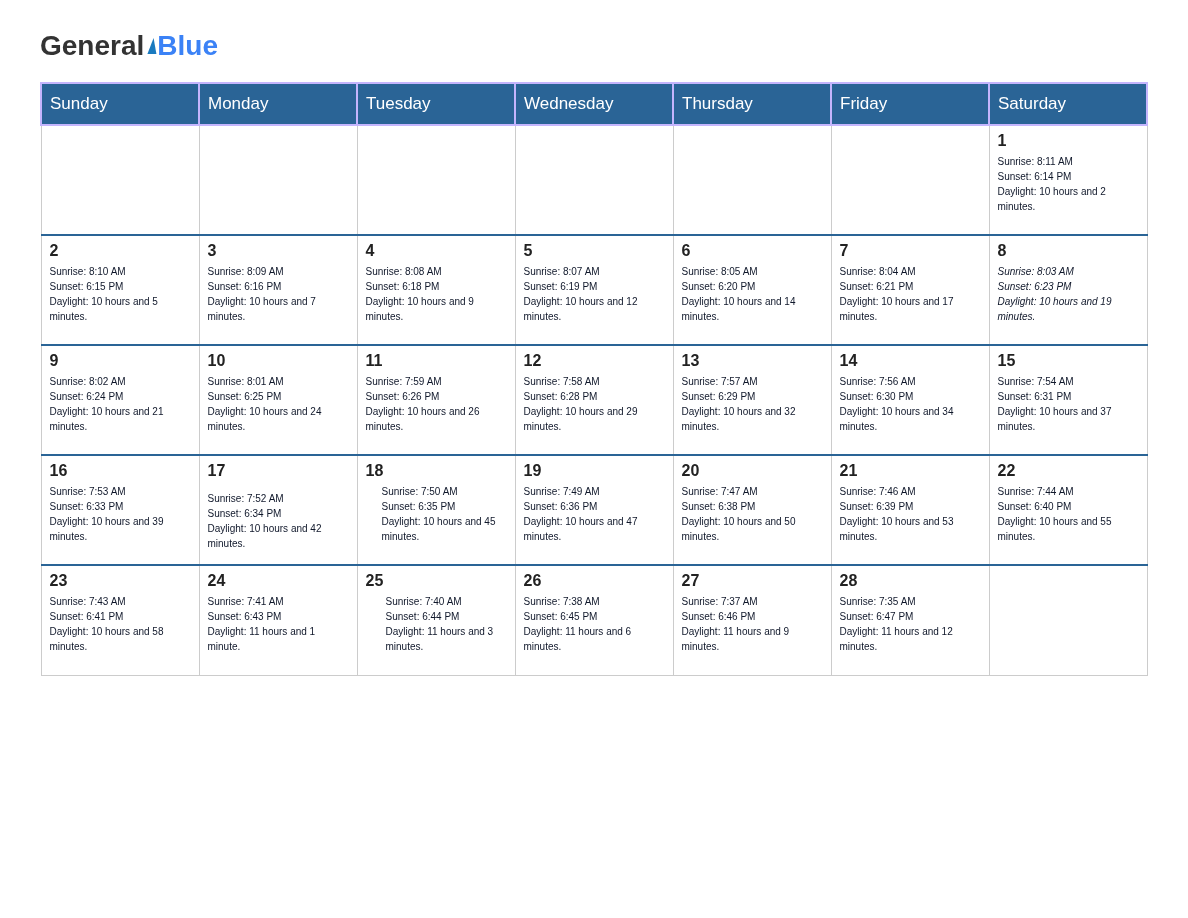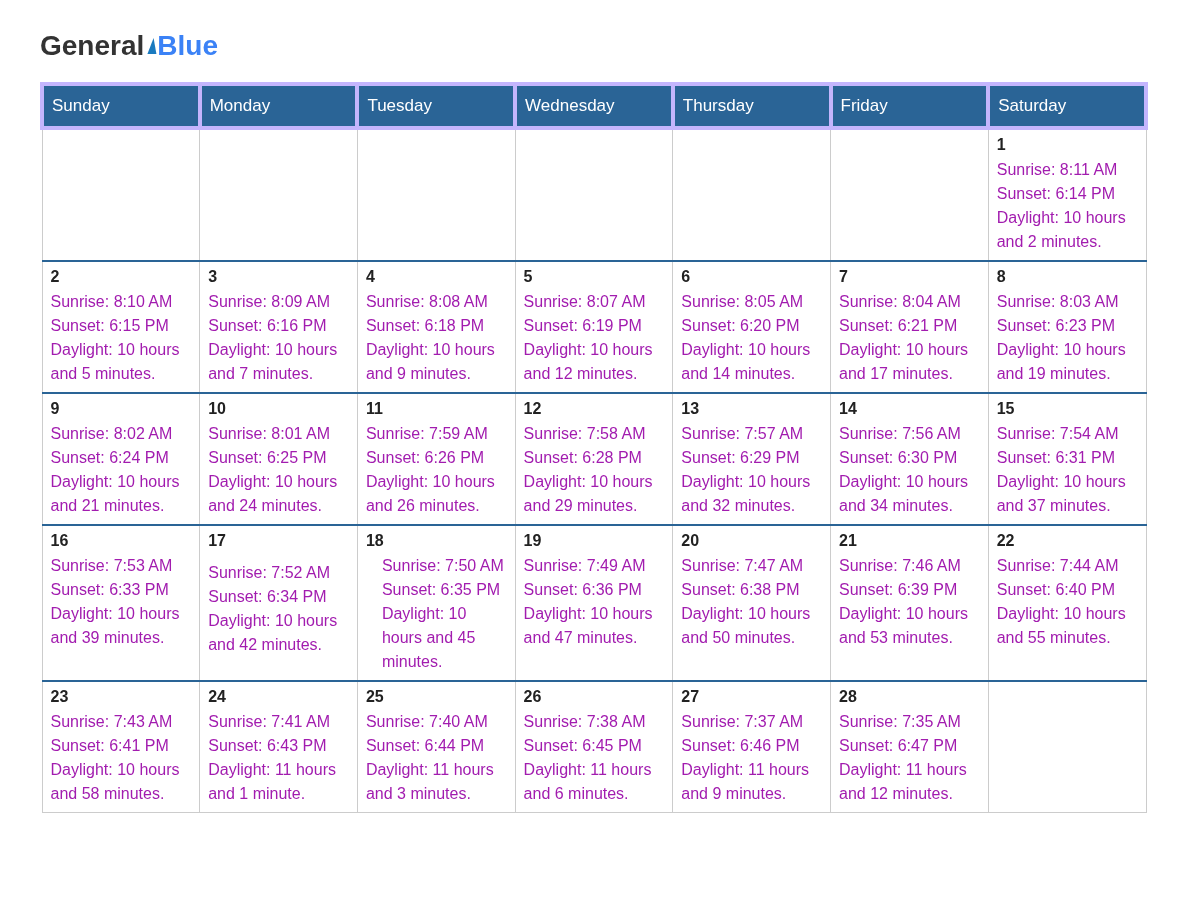--- a/index.html
+++ b/index.html
@@ -45,42 +45,42 @@
       border-collapse: collapse;
       table-layout: fixed;
     }
     .calendar th {
       background-color: #2a6496;
       color: #fff;
       font-size: 17px;
       font-weight: normal;
       padding: 10px 8px;
       text-align: left;
-      border: 4px solid #c4b5fd;
+      border: 2px solid #c4b5fd;
     }
     .calendar td {
       vertical-align: top;
       padding: 6px 8px;
       border: 1px solid #ccc;
       font-size: 12.5px;
       color: #333;
       height: 110px;
     }
     .calendar td.empty {
       background: #fff;
     }
     .day-number {
       font-size: 16px;
       font-weight: bold;
       color: #222;
       margin-bottom: 4px;
     }
     .day-info {
-      font-size: 16px;
-      color: #a21caf;
+      font-size: 10px;
+      color: #0f172a;
       line-height: 1.5;
     }
     .row-divider td {
       border-top: 2px solid #2a6496;
     }
   </style>
 </head>
 <body>
 
 <div class="header">
@@ -156,21 +156,21 @@
 Daylight: 10 hours and 14 minutes.</div>
         </td>
         <td>
           <div class="day-number">7</div>
           <div class="day-info" style="white-space: pre-line;">Sunrise: 8:04 AM
 Sunset: 6:21 PM
 Daylight: 10 hours and 17 minutes.</div>
         </td>
         <td>
           <div class="day-number">8</div>
-          <div class="day-info" style="white-space: pre-line;">Sunrise: 8:03 AM
+          <div class="day-info" style="white-space: pre-line; font-style: italic;">Sunrise: 8:03 AM
 Sunset: 6:23 PM
 Daylight: 10 hours and 19 minutes.</div>
         </td>
       </tr>
       <tr class="row-divider">
         <td>
           <div class="day-number">9</div>
           <div class="day-info" style="white-space: pre-line;">Sunrise: 8:02 AM
 Sunset: 6:24 PM
 Daylight: 10 hours and 21 minutes.</div>
@@ -264,21 +264,21 @@
 Daylight: 10 hours and 58 minutes.</div>
         </td>
         <td>
           <div class="day-number">24</div>
           <div class="day-info" style="white-space: pre-line;">Sunrise: 7:41 AM
 Sunset: 6:43 PM
 Daylight: 11 hours and 1 minute.</div>
         </td>
         <td>
           <div class="day-number">25</div>
-          <div class="day-info" style="white-space: pre-line;">Sunrise: 7:40 AM
+          <div class="day-info" style="white-space: pre-line; margin-left: 20px;">Sunrise: 7:40 AM
 Sunset: 6:44 PM
 Daylight: 11 hours and 3 minutes.</div>
         </td>
         <td>
           <div class="day-number">26</div>
           <div class="day-info" style="white-space: pre-line;">Sunrise: 7:38 AM
 Sunset: 6:45 PM
 Daylight: 11 hours and 6 minutes.</div>
         </td>
         <td>

